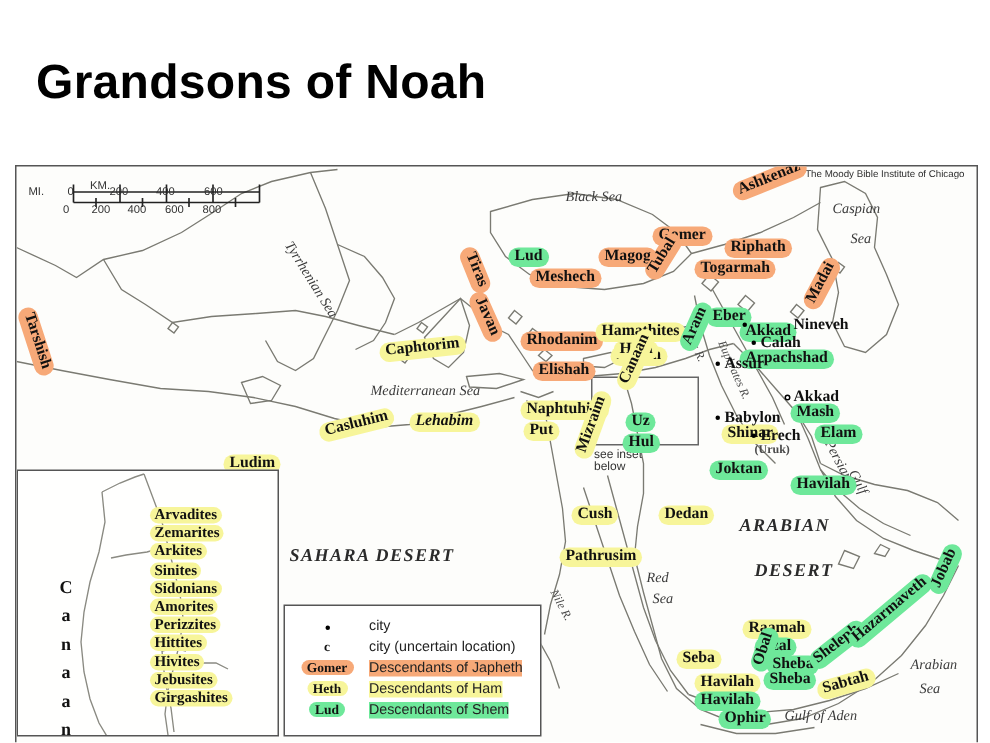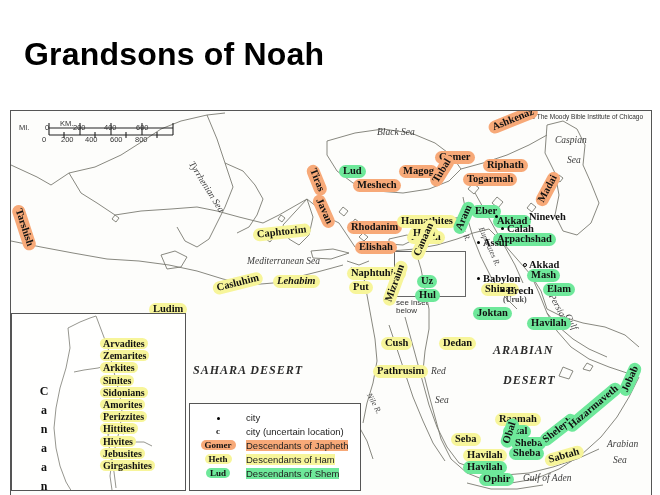--- a/index.html
+++ b/index.html
@@ -288,21 +288,21 @@
 below</div>
 
     <div id="layer-seas">
         <div class="sea" style="left: 180px; top: 46px; transform: rotate(58deg); transform-origin: left center;">Tyrrhenian Sea</div>
         <div class="sea" style="left: 366px; top: 16px; transform-origin: left center;">Black Sea</div>
         <div class="sea" style="left: 544px; top: 24px; transform-origin: left center;">Caspian</div>
         <div class="sea" style="left: 556px; top: 44px; transform-origin: left center;">Sea</div>
         <div class="sea" style="left: 236px; top: 145px; transform-origin: left center;">Mediterranean Sea</div>
         <div class="sea" style="left: 540px; top: 178px; transform: rotate(62deg); transform-origin: left center;">Persian</div>
         <div class="sea" style="left: 556px; top: 198px; transform: rotate(62deg); transform-origin: left center;">Gulf</div>
-        <div class="sea" style="left: 420px; top: 255px; transform-origin: left center;">Red</div>
+        <div class="sea" style="left: 420px; top: 270px; transform-origin: left center;">Red</div>
         <div class="sea" style="left: 424px; top: 284px; transform-origin: left center;">Sea</div>
         <div class="sea" style="left: 512px; top: 362px; transform-origin: left center;">Gulf of Aden</div>
         <div class="sea" style="left: 596px; top: 328px; transform-origin: left center;">Arabian</div>
         <div class="sea" style="left: 602px; top: 344px; transform-origin: left center;">Sea</div>
       </div>
     <div id="layer-regions">
         <div class="region" style="left: 182px; top: 252px; transform-origin: left center;">SAHARA DESERT</div>
         <div class="region" style="left: 482px; top: 232px; transform-origin: left center;">ARABIAN</div>
         <div class="region" style="left: 492px; top: 262px; transform-origin: left center;">DESERT</div>
       </div>

